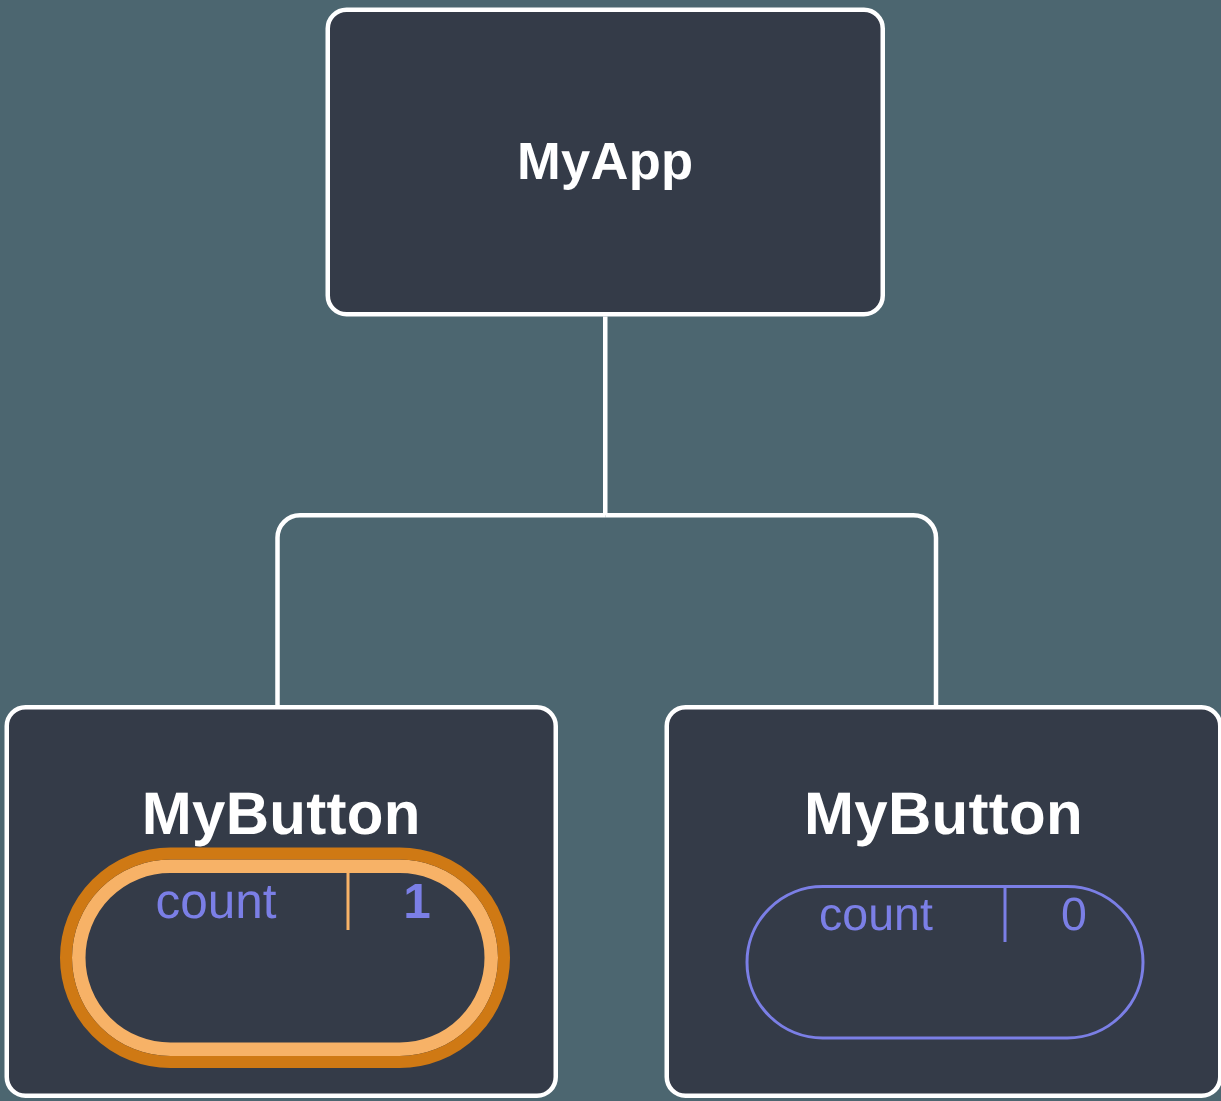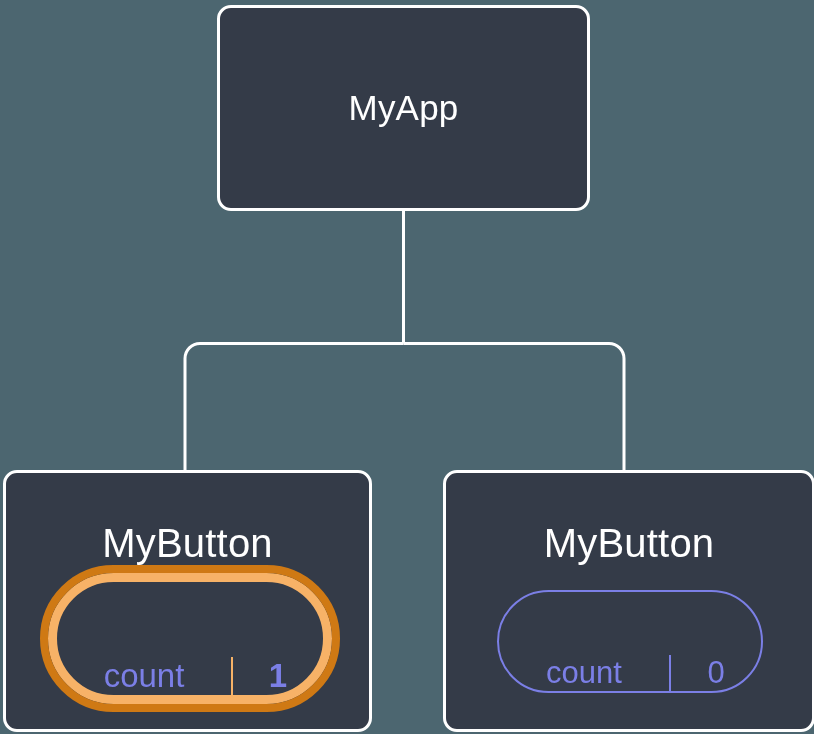--- a/index.html
+++ b/index.html
@@ -57,40 +57,40 @@
     width: 372px;
     height: 262px;
   }
 
   .node-title {
     position: absolute;
     left: 0;
     right: 0;
     text-align: center;
     color: #ffffff;
-    font-weight: 400;
+    font-weight: 700;
     letter-spacing: 0.2px;
     white-space: nowrap;
   }
   .node-root .node-title {
     top: 80px;
     font-size: 35px;
   }
   .node-child-left .node-title,
   .node-child-right .node-title {
     top: 48px;
     font-size: 40px;
   }
 
   
   .state-pill {
     position: absolute;
     box-sizing: border-box;
     display: flex;
-    align-items: flex-end;
+    align-items: flex-start;
     border-radius: 999px;
     background: #343b48;
   }
   .pill-key, .pill-val {
     display: flex;
     align-items: center;
     justify-content: center;
     box-sizing: border-box;
     white-space: nowrap;
   }

